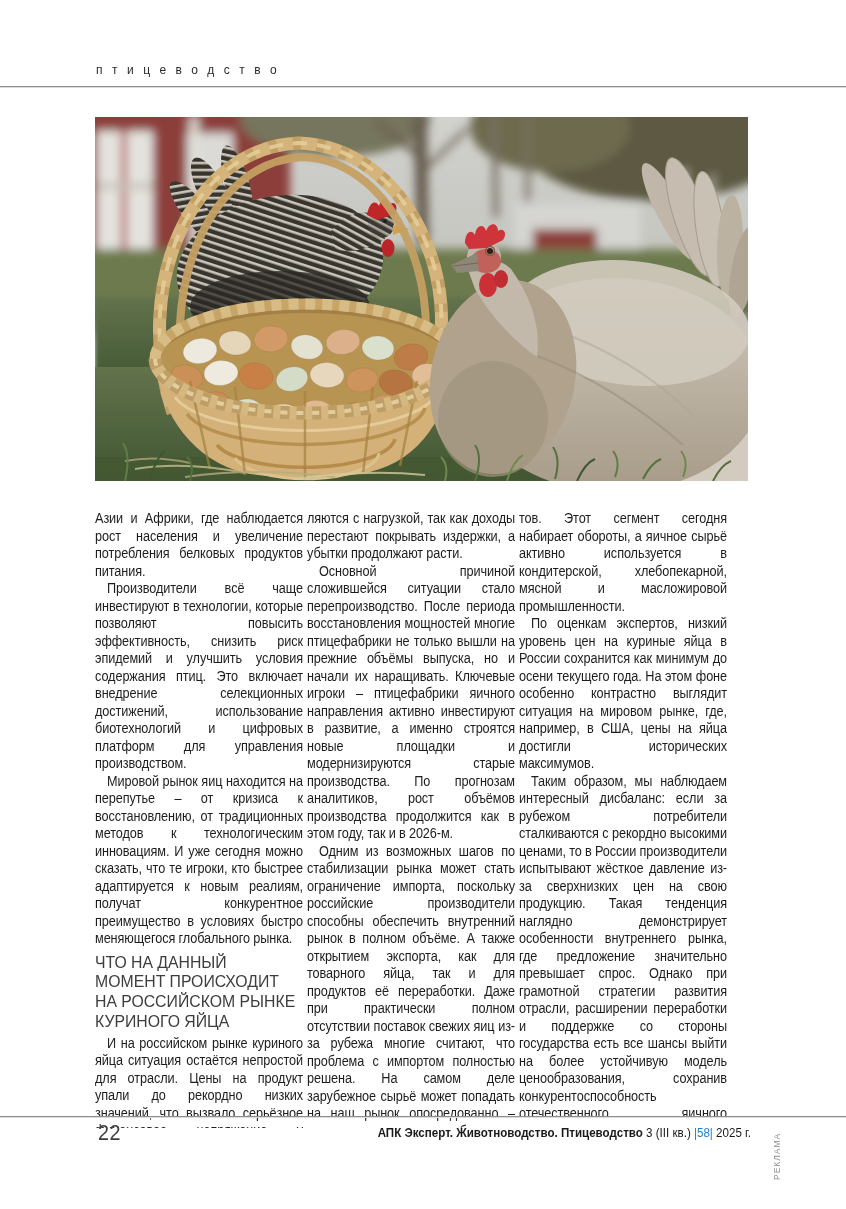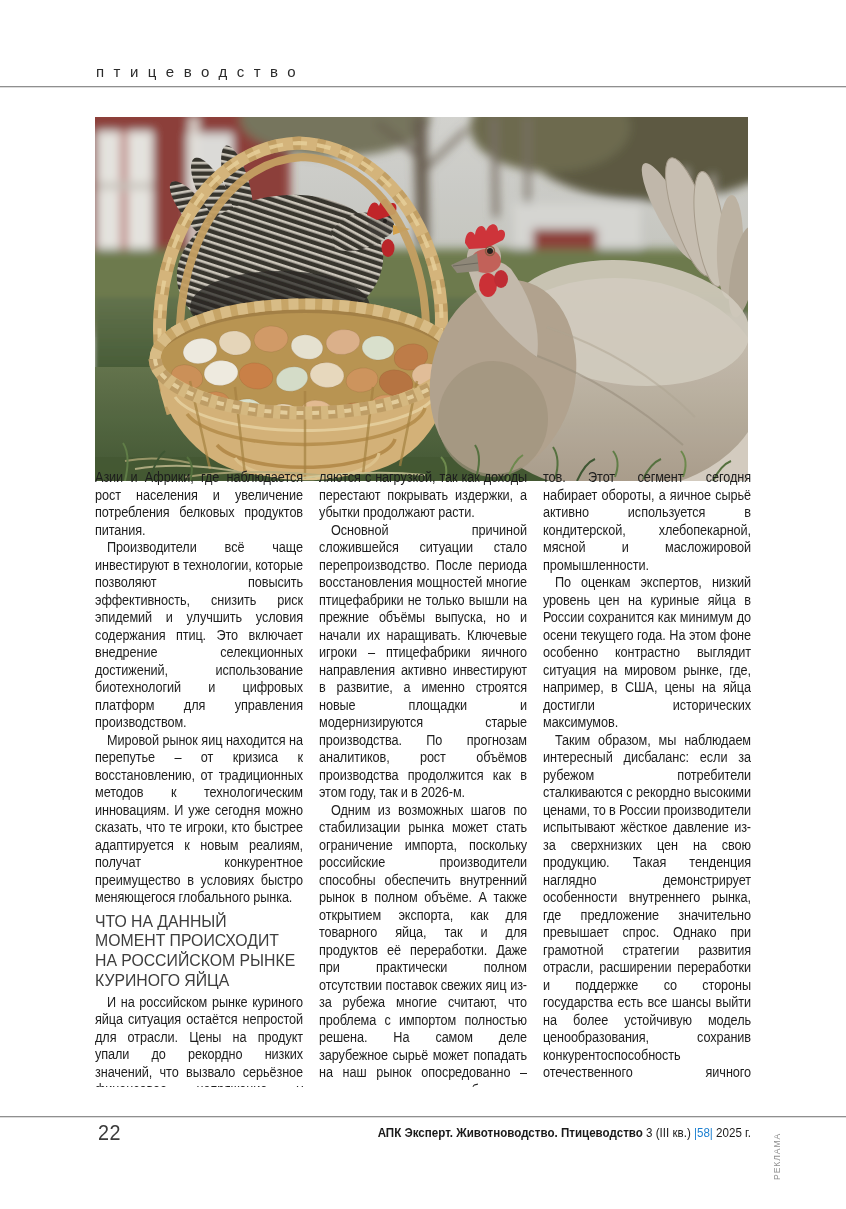--- a/index.html
+++ b/index.html
@@ -1,24 +1,24 @@
 <!DOCTYPE html>
 <html lang="ru"><head>
 <meta charset="utf-8">
 <style>
   html,body{margin:0;padding:0;background:#ffffff;}
   body{width:846px;height:1209px;position:relative;font-family:"Liberation Sans",sans-serif;color:#1d1d1d;overflow:hidden;}
 
-  .section-label{position:absolute;left:96px;top:63px;font-size:15px;letter-spacing:9.5px;color:#2b2b2b;white-space:nowrap;}
+  .section-label{position:absolute;left:96px;top:63px;font-size:12px;letter-spacing:9.5px;color:#2b2b2b;white-space:nowrap;}
   .top-rule{position:absolute;left:0;top:86px;width:846px;height:0;border-top:1.6px solid #8f8f8f;border-bottom:1px solid #dcdcdc;}
 
   .photo{position:absolute;left:95px;top:117px;width:653px;height:364px;overflow:hidden;background:#c9c9c4;}
   .photo svg{display:block;}
 
-  .columns{position:absolute;left:95px;top:469px;width:660px;height:618px;display:flex;gap:16px;overflow:hidden;}
+  .columns{position:absolute;left:95px;top:510px;width:660px;height:618px;display:flex;gap:4px;overflow:hidden;}
   .col{width:208px;overflow:hidden;}
   .col-inner{width:226px;transform:scaleX(0.9204);transform-origin:0 0;
      font-size:13.8px;line-height:17.5px;letter-spacing:-0.1px;text-align:justify;
      hyphens:auto;-webkit-hyphens:auto;word-spacing:-0.2px;color:#1d1d1d;}
   .para{margin:0;text-indent:13px;}
   .para.noindent{text-indent:0;}
   .heading{font-size:17.2px;line-height:19.8px;color:#3d3d3d;margin:5px 0 3px 0;
      white-space:pre-line;text-align:left;text-indent:0;letter-spacing:0;}
 
   .bottom-rule{position:absolute;left:0;top:1116px;width:846px;height:0;border-top:1.6px solid #8f8f8f;border-bottom:1px solid #dcdcdc;}

